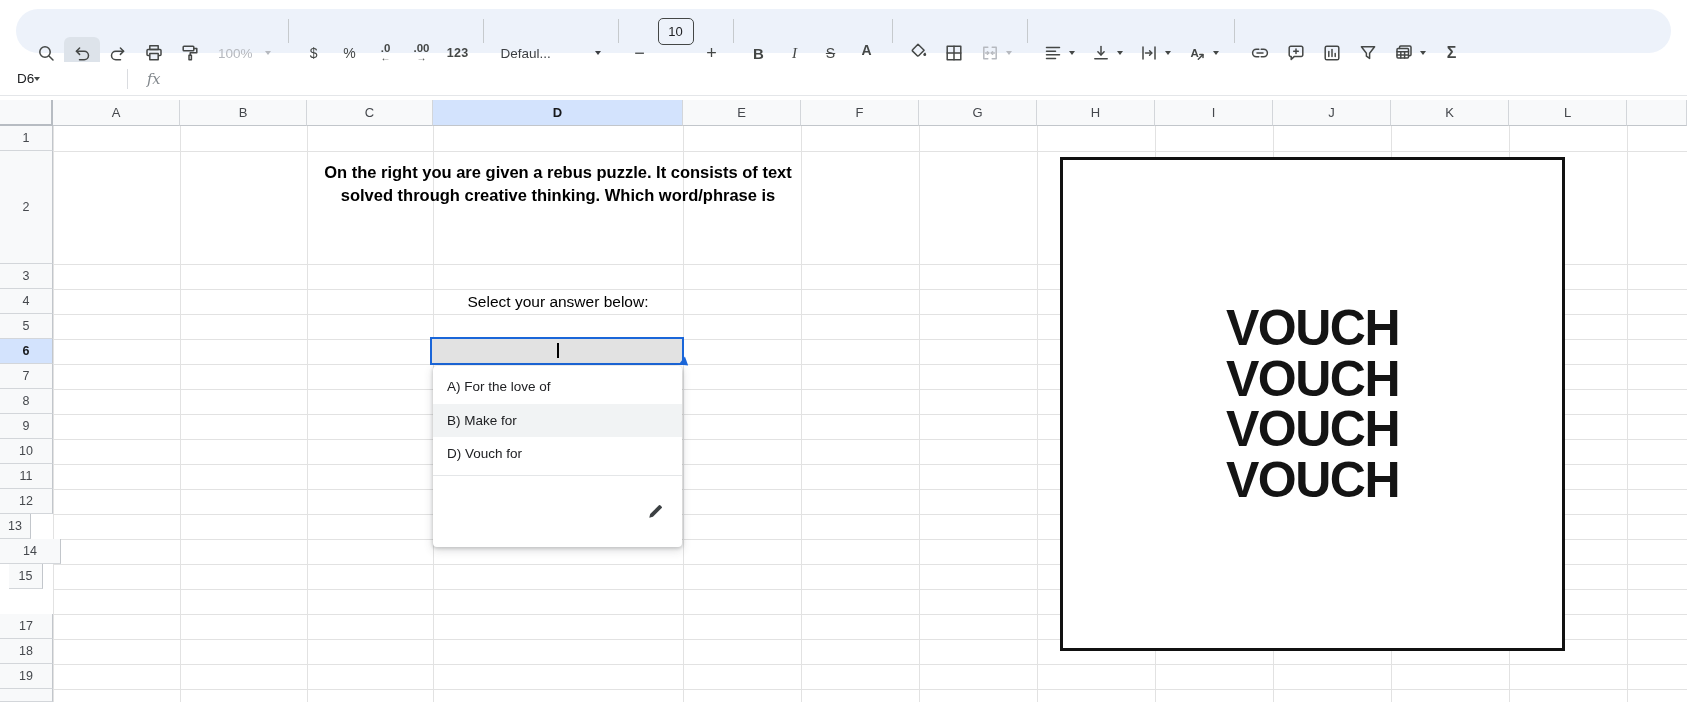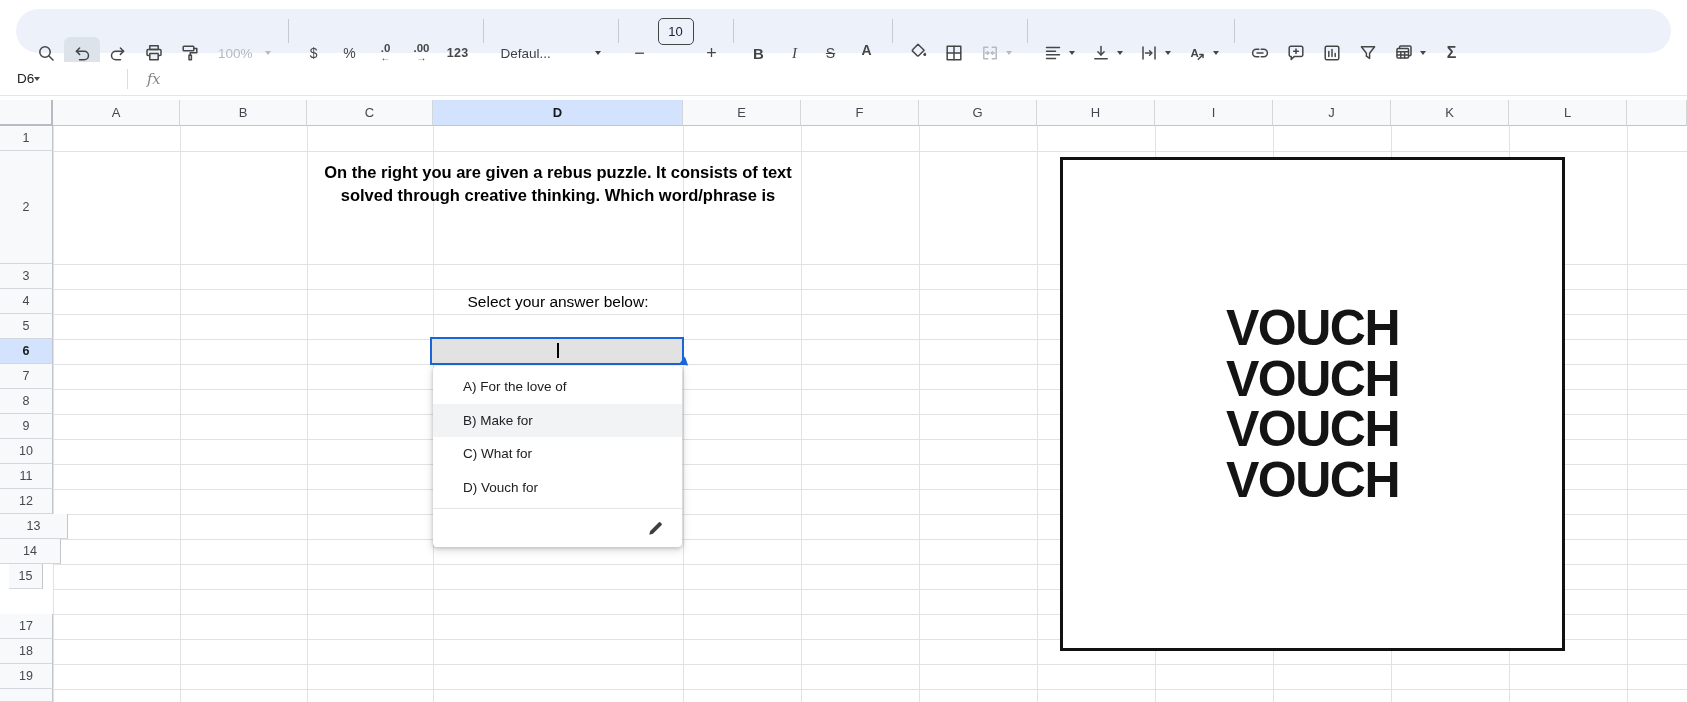--- a/index.html
+++ b/index.html
@@ -76,21 +76,21 @@
     box-sizing:border-box;z-index:5;}
   .cursor{position:absolute;left:50%;top:4px;width:1.5px;height:15px;background:#000;}
   .sel-handle{position:absolute;left:681px;top:358px;width:0;height:0;
     border-top:5px solid transparent;border-bottom:5px solid transparent;
     border-left:8.5px solid var(--selection_border,#1a66d9);
     transform:rotate(38deg);z-index:6;}
   .dd-panel{position:absolute;left:433px;top:366px;width:249px;height:181px;
     background:#fff;border-radius:4px;z-index:7;box-sizing:border-box;
     box-shadow:0 1px 3px 1px rgba(60,64,67,.18), 0 3px 8px 1px rgba(60,64,67,.16);
     display:flex;flex-direction:column;padding-top:4px;}
-  .dd-opt{height:33.5px;display:flex;align-items:center;padding-left:30px;
+  .dd-opt{height:33.5px;display:flex;align-items:center;padding-left:14px;
     font-size:13.5px;color:#202124;flex:none;}
   .dd-opt.hl{background:var(--dropdown_highlight,#f1f3f4);}
   .dd-footer{margin-top:4px;border-top:1px solid #e4e6e8;flex:1;
     display:flex;align-items:center;justify-content:flex-end;padding-right:17px;}
   
   .img-box{position:absolute;left:1060px;top:157px;width:505px;height:494px;
     background:#fff;border:3px solid var(--image_border,#111);box-sizing:border-box;z-index:4;
     display:flex;flex-direction:column;align-items:center;justify-content:center;}
   .vouch-line{font-size:50px;line-height:50.5px;font-weight:700;letter-spacing:-1.5px;
     color:#141414;}
@@ -149,21 +149,21 @@
     <div class="rowhdr" style="left: 0px; top: 264px; width: 53px; height: 25px;">3</div>
     <div class="rowhdr" style="left: 0px; top: 289px; width: 53px; height: 25px;">4</div>
     <div class="rowhdr" style="left: 0px; top: 314px; width: 53px; height: 25px;">5</div>
     <div class="rowhdr hdr-sel" style="left: 0px; top: 339px; width: 53px; height: 25px;">6</div>
     <div class="rowhdr" style="left: 0px; top: 364px; width: 53px; height: 25px;">7</div>
     <div class="rowhdr" style="left: 0px; top: 389px; width: 53px; height: 25px;">8</div>
     <div class="rowhdr" style="left: 0px; top: 414px; width: 53px; height: 25px;">9</div>
     <div class="rowhdr" style="left: 0px; top: 439px; width: 53px; height: 25px;">10</div>
     <div class="rowhdr" style="left: 0px; top: 464px; width: 53px; height: 25px;">11</div>
     <div class="rowhdr" style="left: 0px; top: 489px; width: 53px; height: 25px;">12</div>
-    <div class="rowhdr" style="left: 0px; top: 514px; width: 68px; height: 25px;">13</div>
+    <div class="rowhdr" style="left: 0px; top: 514px; width: 31px; height: 25px;">13</div>
     <div class="rowhdr" style="left: 0px; top: 539px; width: 61px; height: 25px;">14</div>
     <div class="rowhdr" style="left: 9px; top: 564px; width: 34px; height: 25px;">15</div>
     <div class="rowhdr" style="left: 0px; top: 589px; width: 53px; height: 25px; margin-top: 42px;">16</div>
     <div class="rowhdr" style="left: 0px; top: 614px; width: 53px; height: 25px;">17</div>
     <div class="rowhdr" style="left: 0px; top: 639px; width: 53px; height: 25px;">18</div>
     <div class="rowhdr" style="left: 0px; top: 664px; width: 53px; height: 25px;">19</div>
     <div class="rowhdr" style="left: 0px; top: 689px; width: 53px; height: 13px;"></div>
     <div class="corner" style="left: 0px; top: 100px; width: 53px; height: 26px;"></div>
   </div>
 
@@ -357,21 +357,20 @@
 
 <div class="sel-cell">
   <span class="cursor"></span>
 </div>
 <div class="sel-handle"></div>
 
 <div class="dd-panel">
   <div id="dd-options">
       <div class="dd-opt">A) For the love of</div>
       <div class="dd-opt hl">B) Make for</div>
-      <div class="dd-opt">C) What for</div>
       <div class="dd-opt">D) Vouch for</div>
     </div>
   <div class="dd-footer">
     <svg width="19" height="19" viewBox="0 0 20 20">
       <path d="M3.4 16.6 l1 -3.9 9.2 -9.2 a1 1 0 0 1 1.4 0 l1.5 1.5 a1 1 0 0 1 0 1.4 l-9.2 9.2 z" fill="#3c4043"></path>
     </svg>
   </div>
 </div>
 
 <div class="img-box">

